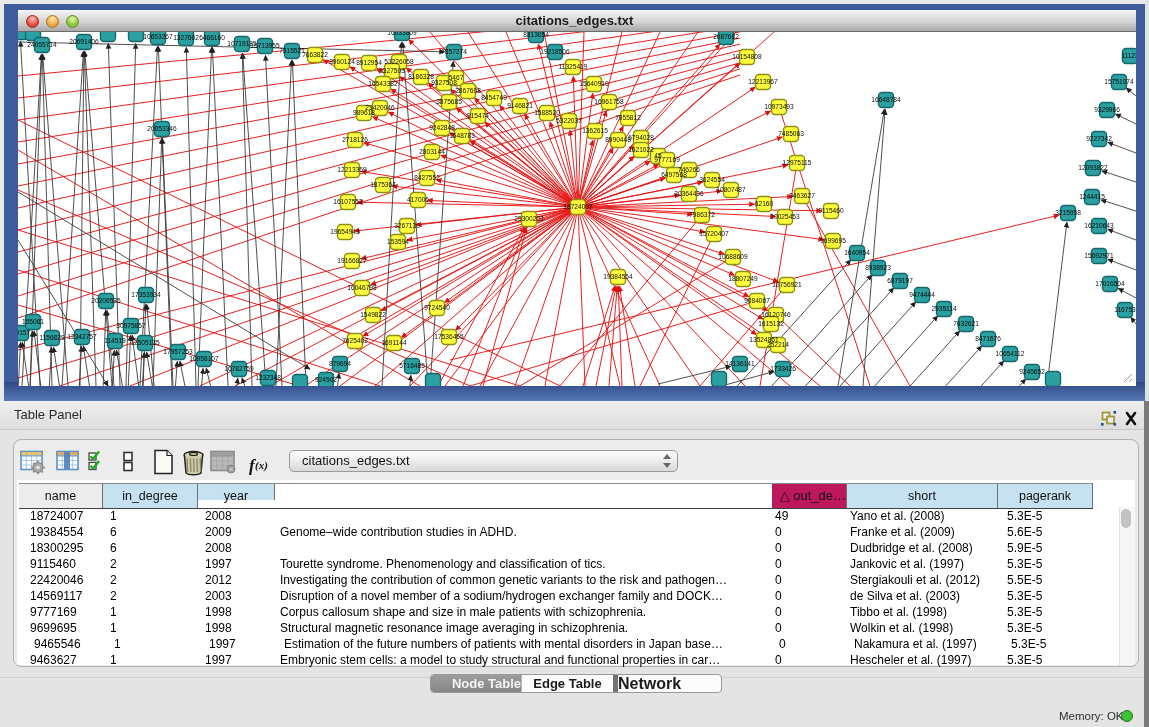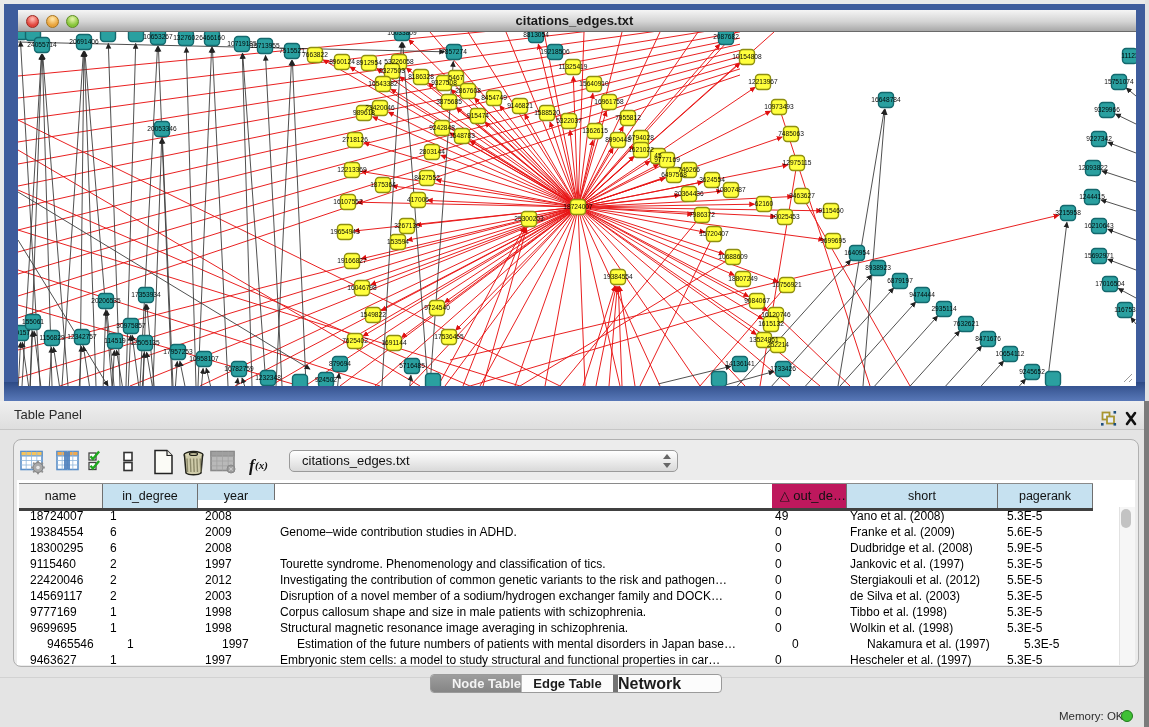--- a/index.html
+++ b/index.html
@@ -583,21 +583,21 @@
       <circle cx="231" cy="22" r="4" fill="#9a9a9a" stroke="#888"></circle>
       <path d="M229.3,20.3 l3.4,3.4 M232.7,20.3 l-3.4,3.4" stroke="#c9c9c9" stroke-width="1.2"></path>
       <text x="249" y="24" font-family="Liberation Serif, serif" font-style="italic" font-weight="bold" font-size="17" fill="#111">f</text>
       <text x="255" y="22" font-family="Liberation Serif, serif" font-style="italic" font-weight="bold" font-size="11" fill="#111">(x)</text>
     </svg>
 <div style="position:absolute;left:289px;top:450px;width:389px;height:22px;background:linear-gradient(#ffffff,#d9d9d9);border:1px solid #9a9a9a;border-radius:5px;box-sizing:border-box;font-size:13px;color:#111;line-height:20px;padding-left:12px">citations_edges.txt</div>
 <svg width="12" height="16" viewBox="0 0 12 16" style="position:absolute;left:661px;top:453px">
       <path d="M6,1 L10,6 L2,6 z" fill="#666"></path>
       <path d="M6,15 L10,10 L2,10 z" fill="#666"></path>
     </svg>
-<div style="position:absolute;left:19px;top:483px;width:1074px;height:24px;border-top:1px solid #8a8a8a;border-bottom:3px solid #404040;background:#fff">
+<div style="position:absolute;left:19px;top:483px;width:1074px;height:24px;border-top:1px solid #8a8a8a;border-bottom:1px solid #404040;background:#fff">
       <div style="position:absolute;left:0px;top:0;width:83px;height:24px;background:#ececec;border-right:1px solid #6f6f6f;text-align:center;line-height:24px;font-size:12.5px;color:#111">name</div>
       <div style="position:absolute;left:84px;top:0;width:94px;height:24px;background:#c6e1f0;border-right:1px solid #6f6f6f;text-align:center;line-height:24px;font-size:12.5px;color:#111">in_degree</div>
       <div style="position:absolute;left:179px;top:0;width:76px;height:16px;background:#c6e1f0;border-right:1px solid #6f6f6f;text-align:center;line-height:24px;font-size:12.5px;color:#111">year</div>
       <div style="position:absolute;left:753px;top:0;width:74px;height:24px;background:#be185d;border-right:1px solid #6f6f6f;text-align:right;line-height:24px;font-size:13px;color:#111">△ out_de…</div>
       <div style="position:absolute;left:828px;top:0;width:150px;height:24px;background:#c6e1f0;border-right:1px solid #6f6f6f;text-align:center;line-height:24px;font-size:12.5px;color:#111">short</div>
       <div style="position:absolute;left:979px;top:0;width:94px;height:24px;background:#c6e1f0;border-right:1px solid #6f6f6f;text-align:center;line-height:24px;font-size:12.5px;color:#111">pagerank</div>
     </div>
     <div style="position:absolute;left:19px;top:508px;width:1100px;height:16px;font-size:12px;color:#000;white-space:nowrap">
       <span style="position:absolute;left:11px;top:1px">18724007</span>
       <span style="position:absolute;left:91px;top:1px">1</span>
@@ -661,21 +661,21 @@
     </div>
     <div style="position:absolute;left:19px;top:620px;width:1100px;height:16px;font-size:12px;color:#000;white-space:nowrap">
       <span style="position:absolute;left:11px;top:1px">9699695</span>
       <span style="position:absolute;left:91px;top:1px">1</span>
       <span style="position:absolute;left:186px;top:1px">1998</span>
       <span style="position:absolute;left:261px;top:1px">Structural magnetic resonance image averaging in schizophrenia.</span>
       <span style="position:absolute;left:756px;top:1px">0</span>
       <span style="position:absolute;left:831px;top:1px">Wolkin et al. (1998)</span>
       <span style="position:absolute;left:988px;top:1px">5.3E-5</span>
     </div>
-    <div style="position:absolute;left:36px;top:636px;width:1100px;height:16px;font-size:12px;color:#000;white-space:nowrap">
+    <div style="position:absolute;left:23px;top:636px;width:1100px;height:16px;font-size:12px;color:#000;white-space:nowrap">
       <span style="position:absolute;left:11px;top:1px">9465546</span>
       <span style="position:absolute;left:91px;top:1px">1</span>
       <span style="position:absolute;left:186px;top:1px">1997</span>
       <span style="position:absolute;left:261px;top:1px">Estimation of the future numbers of patients with mental disorders in Japan base…</span>
       <span style="position:absolute;left:756px;top:1px">0</span>
       <span style="position:absolute;left:831px;top:1px">Nakamura et al. (1997)</span>
       <span style="position:absolute;left:988px;top:1px">5.3E-5</span>
     </div>
     <div style="position:absolute;left:19px;top:652px;width:1100px;height:16px;font-size:12px;color:#000;white-space:nowrap">
       <span style="position:absolute;left:11px;top:1px">9463627</span>

